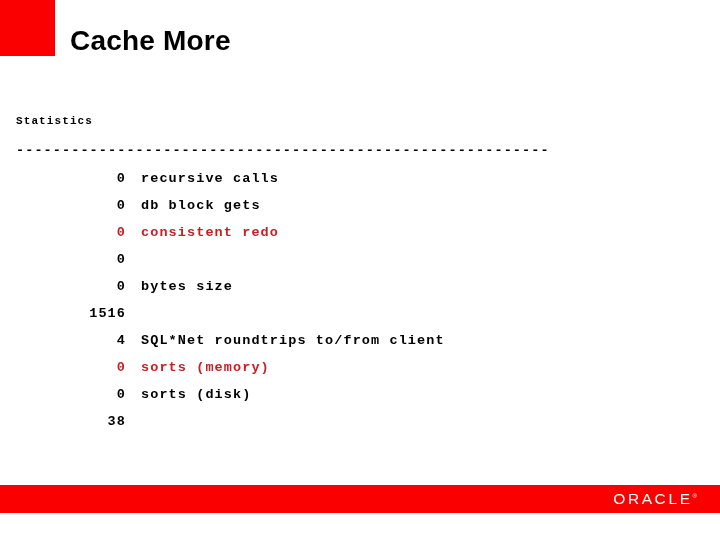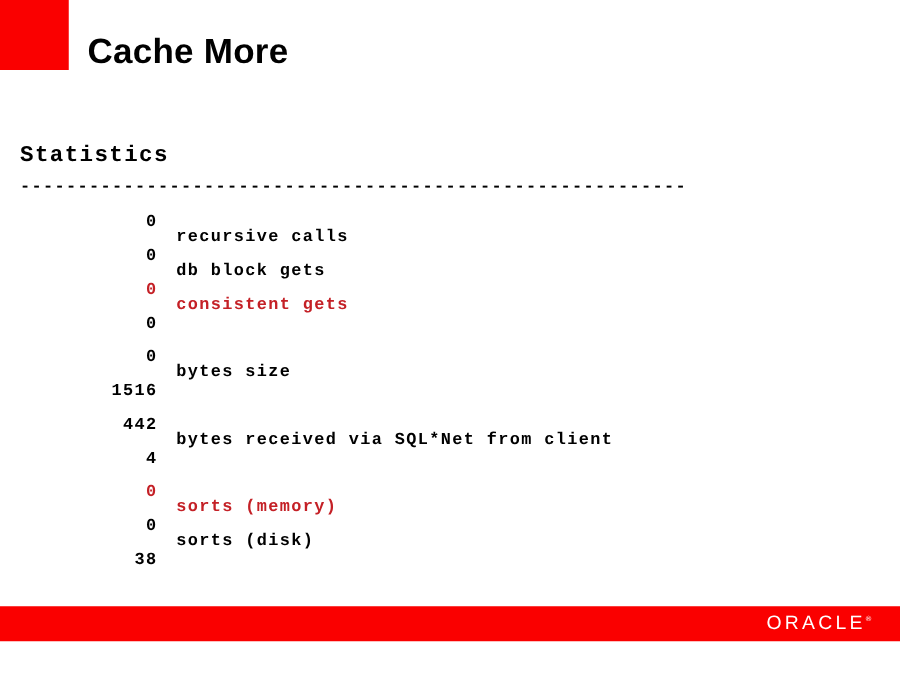--- a/index.html
+++ b/index.html
@@ -54,21 +54,21 @@
     font-weight: bold;
     color: #000000;
     line-height: 1;
   }
   #stats-heading {
     position: absolute;
     left: 16px;
     top: 8px;
     white-space: pre;
     font-family: "Liberation Mono", "DejaVu Sans Mono", monospace;
-    font-size: 18px;
+    font-size: 11px;
     font-weight: bold;
     color: #000000;
     letter-spacing: 1.1px;
   }
   #stats-rule {
     position: absolute;
     left: 16px;
     top: 36px;
     white-space: pre;
     font-family: "Liberation Mono", "DejaVu Sans Mono", monospace;
@@ -98,21 +98,21 @@
     width: 126px;
     text-align: right;
     font-family: "Liberation Mono", "DejaVu Sans Mono", monospace;
     font-size: 13.5px;
     font-weight: bold;
     letter-spacing: 1.1px;
   }
   .stat-label {
     position: absolute;
     left: 141px;
-    top: 12px;
+    top: 0;
     font-family: "Liberation Mono", "DejaVu Sans Mono", monospace;
     font-size: 13.5px;
     font-weight: bold;
     letter-spacing: 1.1px;
     white-space: pre;
   }
   .hl-black { color: #000000; }
   .hl-red   { color: #c42026; }
 
   
@@ -157,38 +157,35 @@
       <div class="stat-row">
         <div class="stat-value hl-black">0</div>
         <div class="stat-label hl-black">recursive calls</div>
       </div>
       <div class="stat-row">
         <div class="stat-value hl-black">0</div>
         <div class="stat-label hl-black">db block gets</div>
       </div>
       <div class="stat-row">
         <div class="stat-value hl-red">0</div>
-        <div class="stat-label hl-red">consistent gets</div>
+        <div class="stat-label hl-red">consistent redo</div>
       </div>
       <div class="stat-row">
         <div class="stat-value hl-black">0</div>
       </div>
       <div class="stat-row">
         <div class="stat-value hl-black">0</div>
         <div class="stat-label hl-black">bytes size</div>
       </div>
       <div class="stat-row">
         <div class="stat-value hl-black">1516</div>
       </div>
       <div class="stat-row">
-        <div class="stat-value hl-black">442</div>
-        <div class="stat-label hl-black">bytes received via SQL*Net from client</div>
-      </div>
-      <div class="stat-row">
         <div class="stat-value hl-black">4</div>
+        <div class="stat-label hl-black">SQL*Net roundtrips to/from client</div>
       </div>
       <div class="stat-row">
         <div class="stat-value hl-red">0</div>
         <div class="stat-label hl-red">sorts (memory)</div>
       </div>
       <div class="stat-row">
         <div class="stat-value hl-black">0</div>
         <div class="stat-label hl-black">sorts (disk)</div>
       </div>
       <div class="stat-row">

